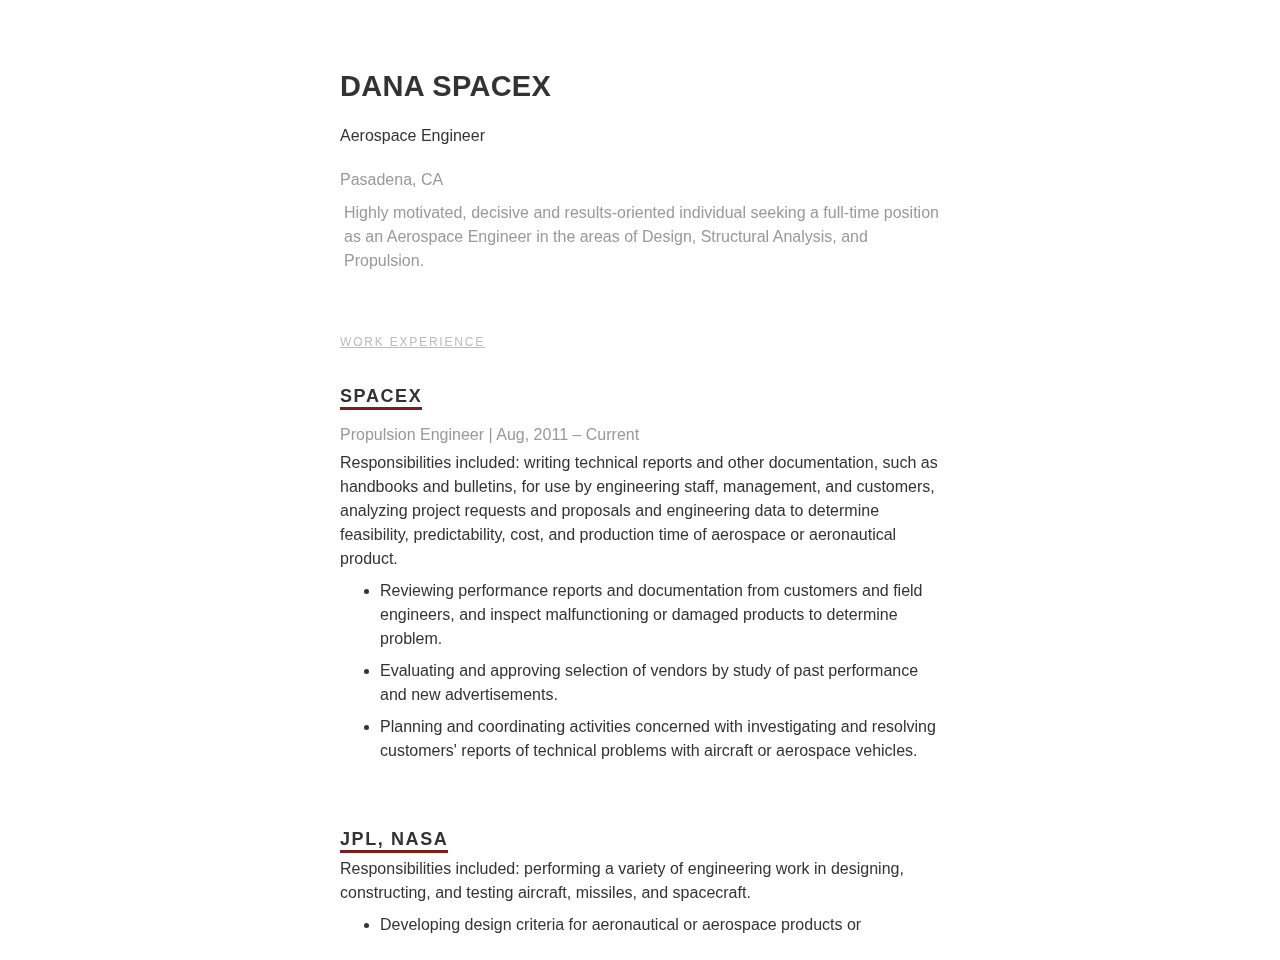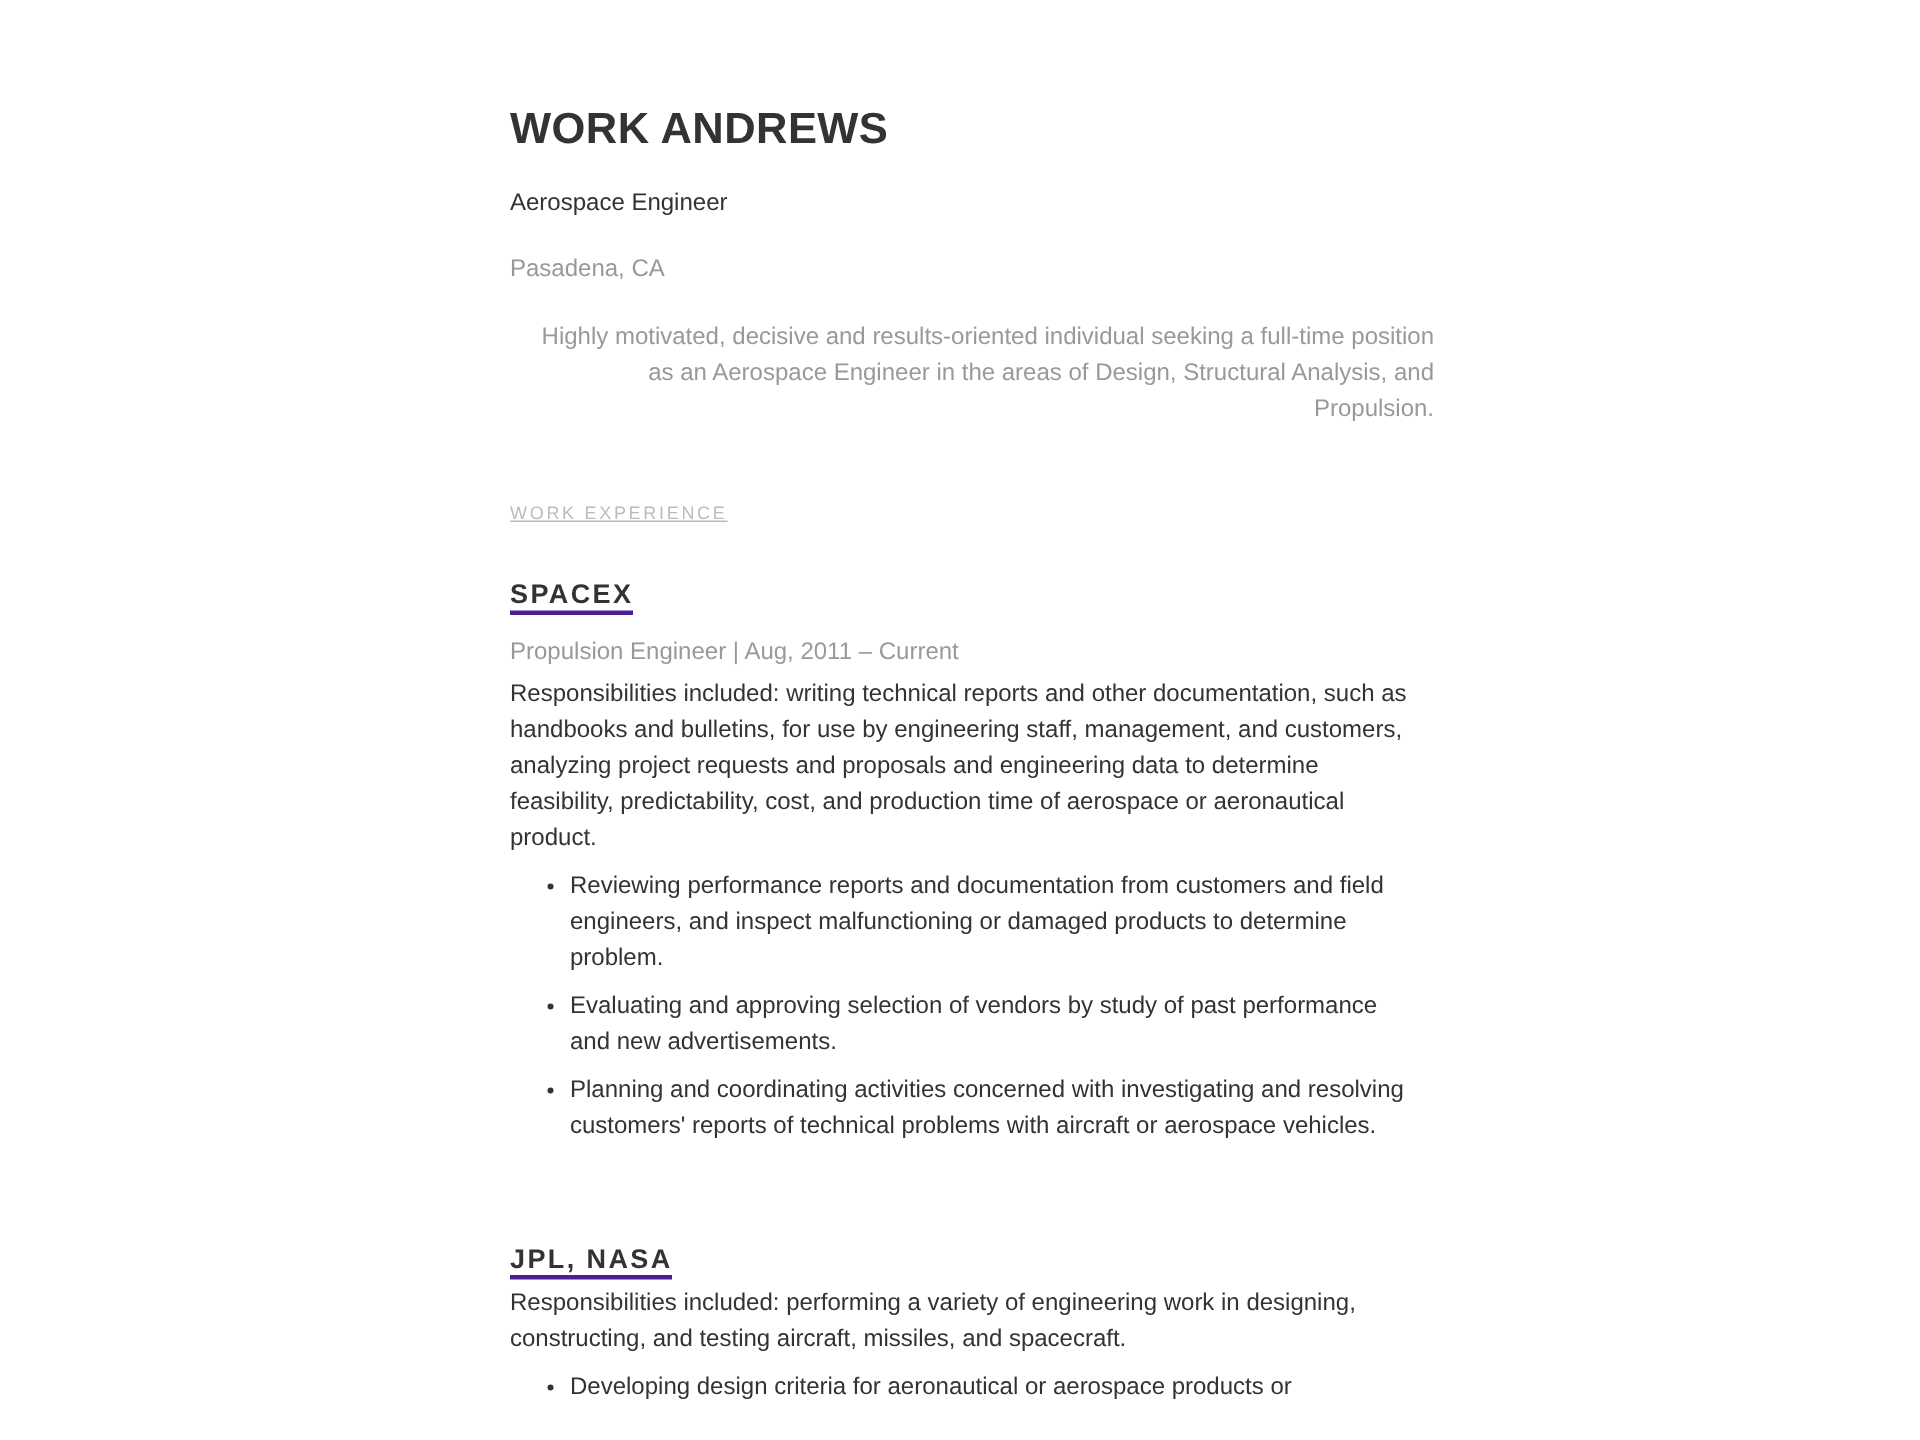--- a/index.html
+++ b/index.html
@@ -15,44 +15,44 @@
       letter-spacing: 0.3px; white-space: nowrap;
     }
     .title {
       position: absolute; top: 127px; left: 0; font-size: 16px; color: #333333;
     }
     .location {
       position: absolute; top: 171px; left: 0; font-size: 16px; color: #999999; text-align: center;
     }
     .summary {
       position: absolute; top: 197px; left: 0; width: 600px;
-      font-size: 16px; line-height: 24px; color: #999999; margin: 16px; text-align: right;
+      font-size: 16px; line-height: 24px; color: #999999; margin: 4px;
     }
     .section-label {
       position: absolute; top: 335px; left: 0;
       font-size: 12px; letter-spacing: 1.8px; color: #bbbbbb; text-transform: uppercase; text-decoration: underline;
     }
     .job { position: absolute; left: 0; width: 600px; }
     .company {
       display: inline-block; margin: 0;
       font-size: 18px; font-weight: bold; letter-spacing: 1.6px; color: #333333;
       line-height: 22px;
-      border-bottom: 3px solid #4c1d95;
+      border-bottom: 3px solid #7f1d1d;
       padding-bottom: 0;
     }
     .role { font-size: 16px; color: #999999; margin-top: 13px; line-height: 24px; white-space: nowrap; }
     .desc { font-size: 16px; line-height: 24px; color: #333333; margin: 4px 0 0 0; }
     .bullets { margin: 8px 0 0 0; padding-left: 40px; }
     .bullets li { font-size: 16px; line-height: 24px; color: #333333; margin-bottom: 8px; }
   </style>
 </head>
 <body>
 
 <div class="page">
-  <h1 class="name">WORK ANDREWS</h1>
+  <h1 class="name">DANA SPACEX</h1>
   <div class="title">Aerospace Engineer</div>
   <div class="location">Pasadena, CA</div>
   <p class="summary">Highly motivated, decisive and results-oriented individual seeking a full-time position as an Aerospace Engineer in the areas of Design, Structural Analysis, and Propulsion.</p>
 
   <div class="section-label">WORK EXPERIENCE</div>
 
   <div class="job" style="top:385px;">
     <h2 class="company">SPACEX</h2>
     <div class="role">Propulsion Engineer | Aug, 2011 – Current</div>
     <p class="desc">Responsibilities included: writing technical reports and other documentation, such as handbooks and bulletins, for use by engineering staff, management, and customers, analyzing project requests and proposals and engineering data to determine feasibility, predictability, cost, and production time of aerospace or aeronautical product.</p>

